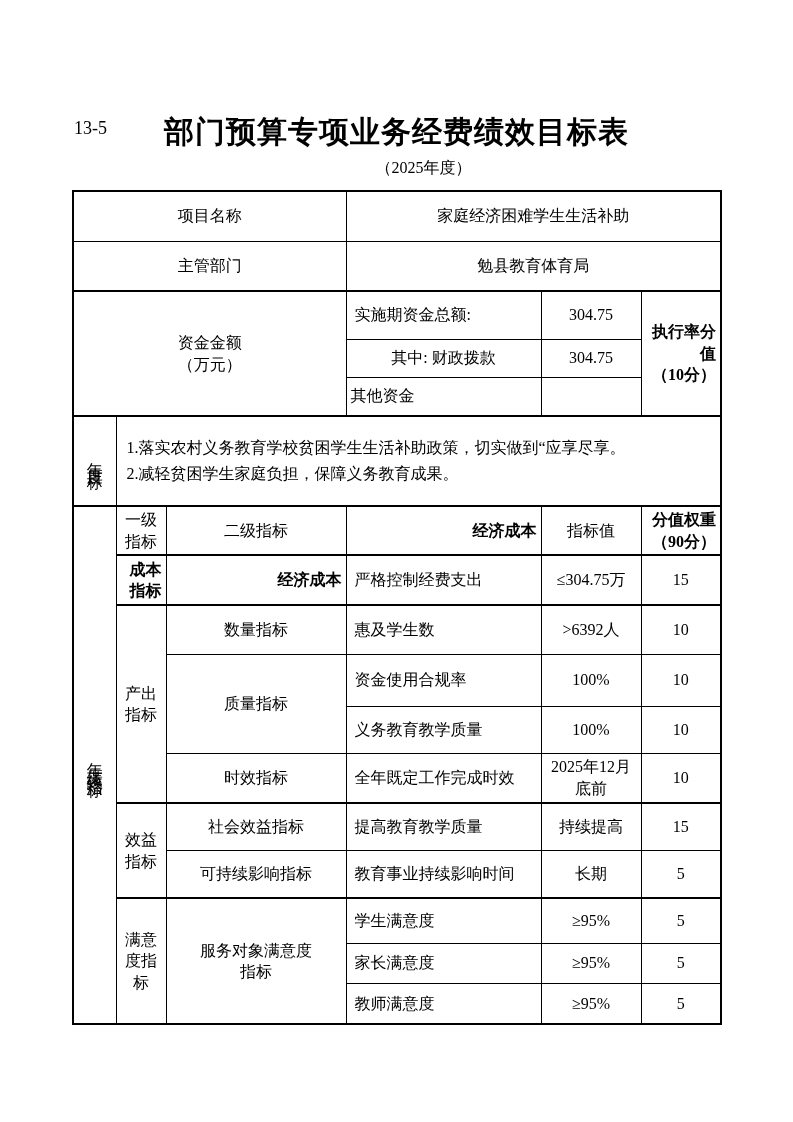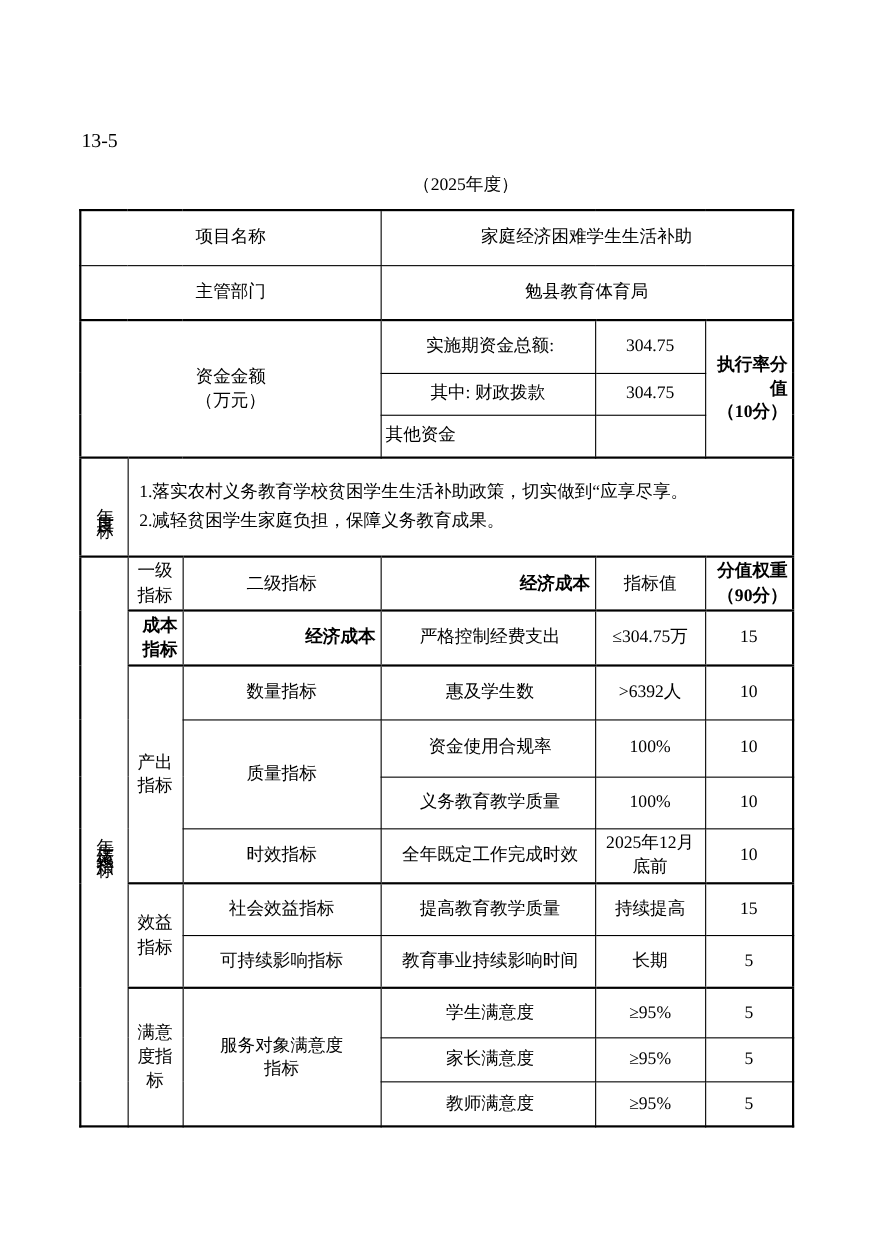--- a/index.html
+++ b/index.html
@@ -40,21 +40,21 @@
     border:1px solid #000;
     font-size:16px;
     text-align:center;
     vertical-align:middle;
     padding:2px 4px;
     overflow:hidden;
     line-height:1.35;
   }
   tr.sep td { border-top:2px solid #000; }
   .b { font-weight:bold;text-align:right; }
-  .left { text-align:center; padding-left:8px; }
+  .left { text-align:left; padding-left:8px; }
   .right { text-align:left; padding-right:10px; }
   .prewrap { white-space:pre-line; }
   .vert-cell { padding:0; }
   .vtext {
     writing-mode:vertical-rl;
     text-orientation:upright;
     letter-spacing:4px;
     display:inline-block;
     line-height:1;
   }
@@ -65,20 +65,21 @@
     white-space:pre-line;
     border-radius:31px;
   }
 </style>
 </head>
 <body>
 
 <div class="page">
 
   <div class="doc-number">13-5</div>
+  <div class="title">部门预算专项业务经费绩效目标表</div>
   <div class="subtitle">（2025年度）</div>
 
   <table class="main">
     <colgroup>
       <col style="width:43px">
         <col style="width:50px">
         <col style="width:180px">
       <col style="width:195px">
         <col style="width:100px">
         <col style="width:80px">

